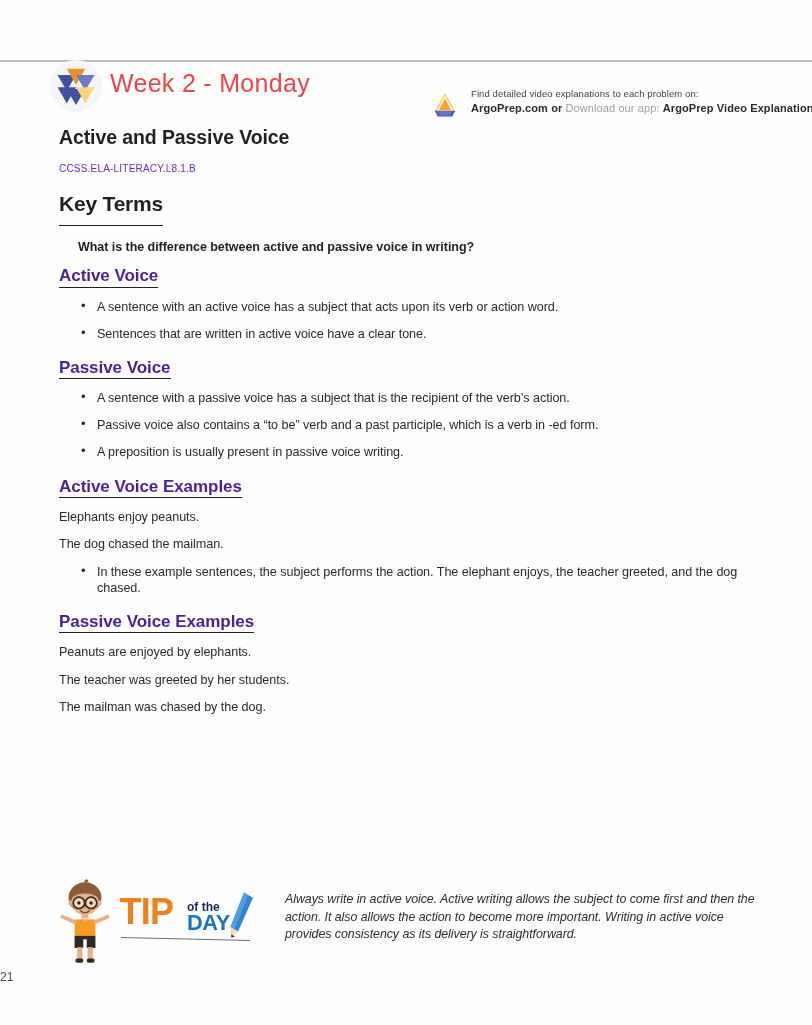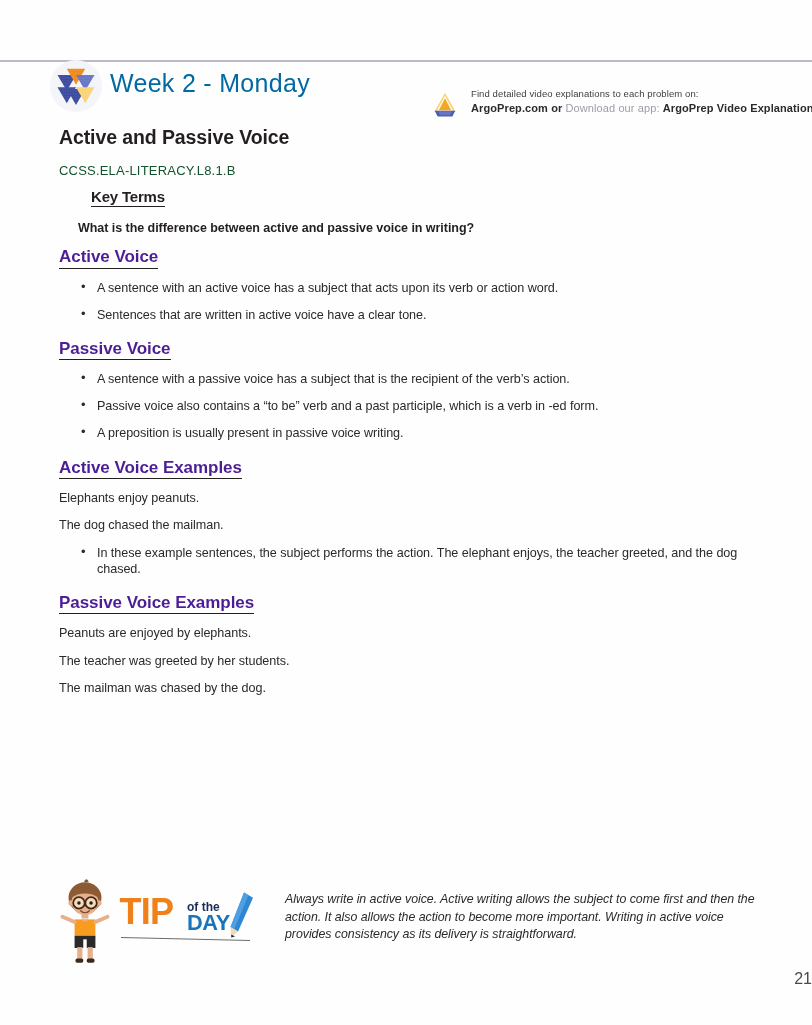--- a/index.html
+++ b/index.html
@@ -51,21 +51,21 @@
     justify-content: center;
   }
 
   .week-title {
     position: absolute;
     left: 110px;
     top: 11px;
     font-size: 25px;
     font-weight: 400;
     letter-spacing: 0.3px;
-    color: #0369a1;
+    color: #ef4444;
     white-space: nowrap;
   }
 
   .promo {
     position: absolute;
     left: 428px;
     top: 9px;
     display: flex;
     align-items: flex-start;
     gap: 9px;
@@ -102,36 +102,35 @@
 
   h1.doc-title {
     font-size: 19.5px;
     font-weight: bold;
     letter-spacing: -0.1px;
     color: #231f20;
     margin-bottom: 14px;
   }
 
   .standard {
-    font-size: 13px;
-    color: #14532d;
+    font-size: 10px;
+    color: #6d28d9;
     letter-spacing: 0.2px;
-    margin-bottom: 10px;
+    margin-bottom: 18px;
   }
 
   h2.section-title {
-    font-size: 15px;
+    font-size: 21px;
     font-weight: bold;
     color: #231f20;
     display: inline-block;
     border-bottom: 1.5px solid #231f20;
-    padding-bottom: 1px;
+    padding-bottom: 9px;
     margin-bottom: 14px;
     letter-spacing: -0.2px;
-    margin-left: 32px;
   }
 
   .question {
     font-size: 12.5px;
     font-weight: bold;
     color: #231f20;
     letter-spacing: -0.05px;
     margin-bottom: 12px;
     margin-left: 19px;
   }
@@ -212,22 +211,22 @@
     line-height: 1.42;
     color: #2a2a2a;
     letter-spacing: -0.05px;
   }
 
   .page-number {
     position: absolute;
     left: 0;
     top: 970px;
     width: 812px;
-    text-align: right;
-    font-size: 16px;
+    text-align: left;
+    font-size: 12px;
     color: #4a4a4a;
   }
 </style>
 </head>
 <body>
 
 <div class="page">
 
   <div class="header-rule"></div>
 

